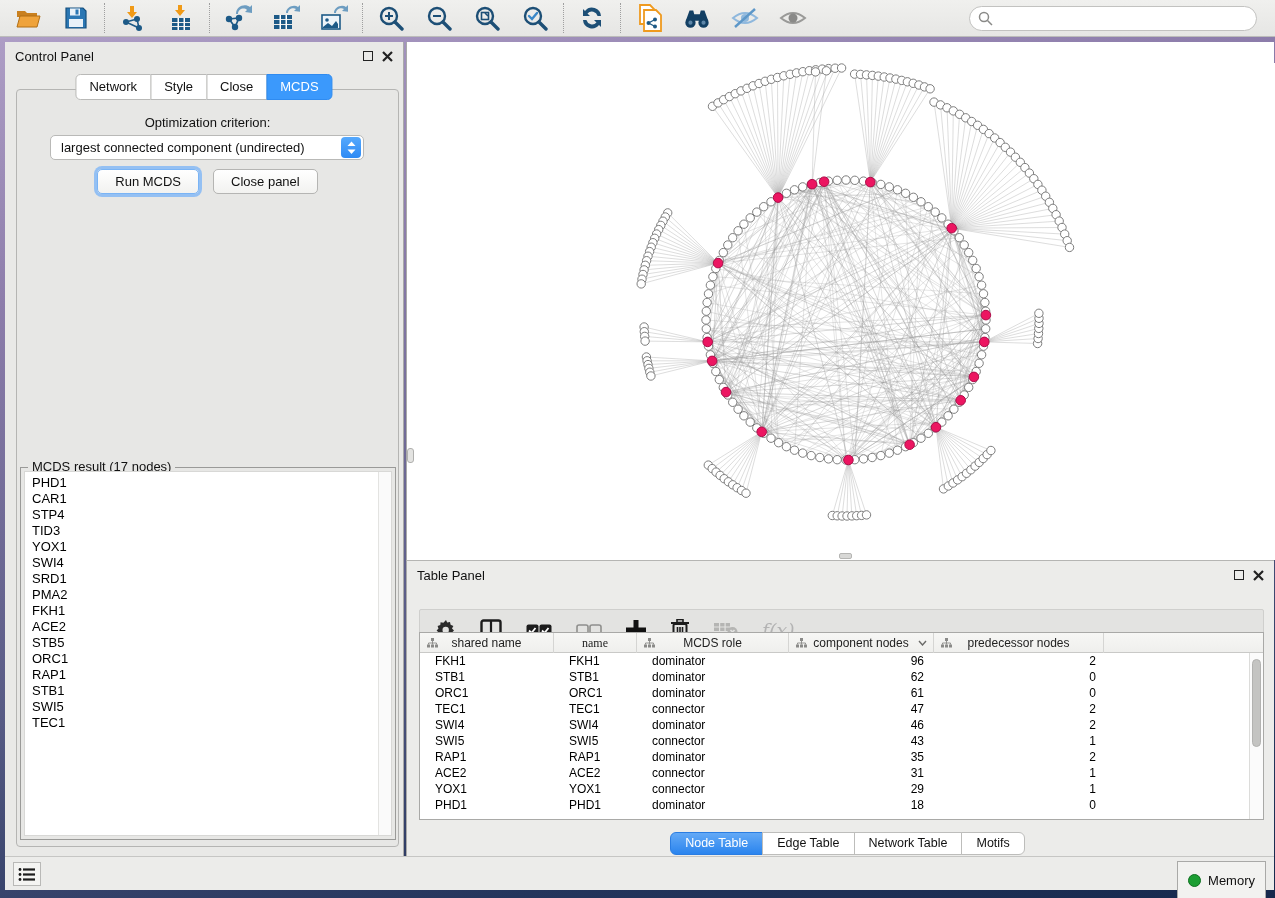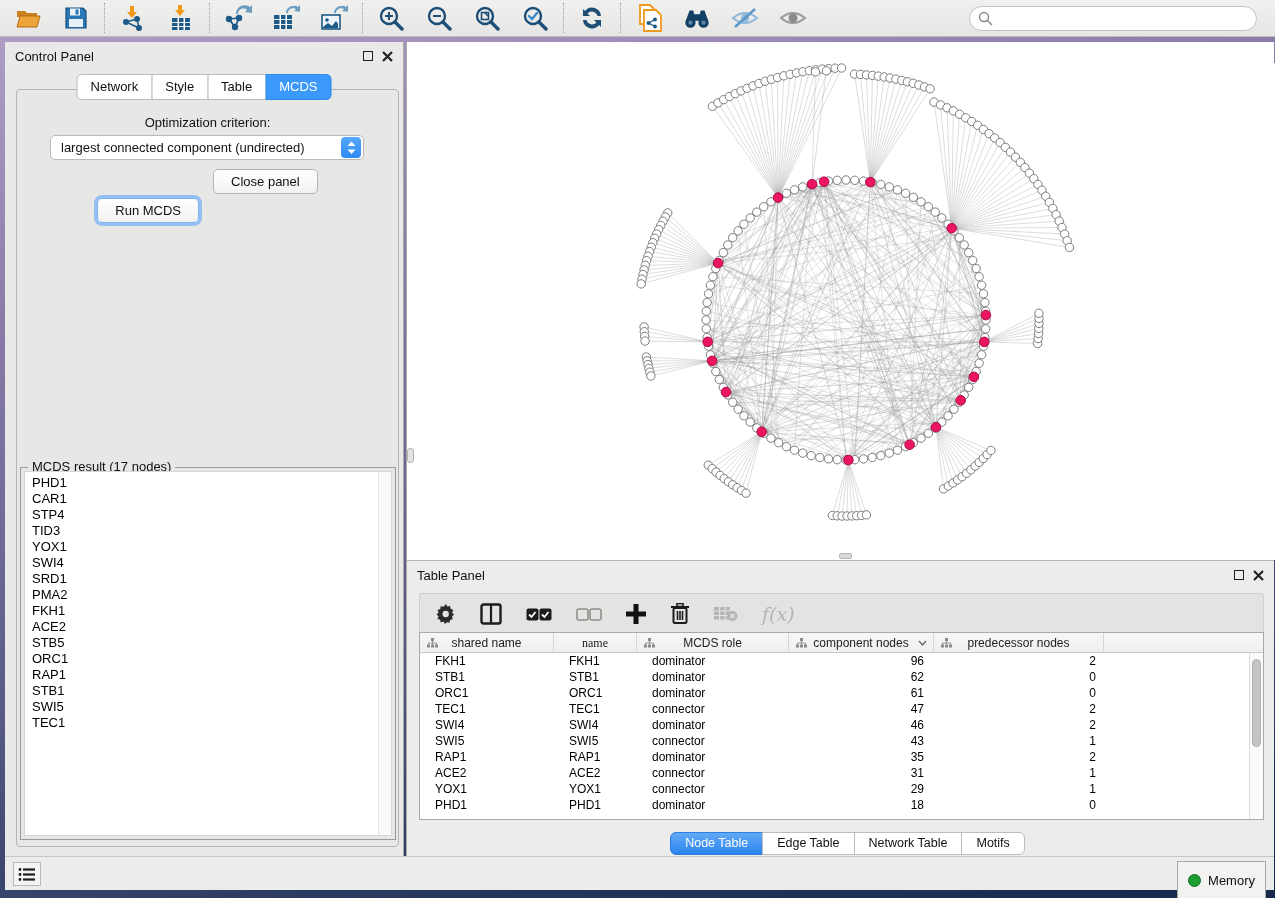--- a/index.html
+++ b/index.html
@@ -45,21 +45,21 @@
   .criterion { position:absolute; top:45px; left:33px; width:314px; height:25px; background:#fff;
     border:1px solid #b9b9b7; border-radius:5px; display:flex; align-items:center; }
   .criterion-text { flex:1; padding-left:10px; font-size:13px; color:#111; white-space:nowrap; overflow:hidden; }
   .criterion-stepper { width:20px; height:21px; margin-right:2px; border-radius:4px;
     background:linear-gradient(#55a9fd,#2e8af4); display:flex; flex-direction:column;
     align-items:center; justify-content:center; gap:2px; }
   .btn-row { position:absolute; top:79px; left:0; width:100%; display:flex; justify-content:center; gap:14px; }
   .btn { height:25px; padding:0 17px; background:linear-gradient(#ffffff,#f2f2f0);
     border:1px solid #b5b5b3; border-radius:5px; font-size:13px; color:#111;
     font-family:"Liberation Sans",sans-serif; }
-  .btn.focused { box-shadow:0 0 0 3px rgba(80,160,255,.55); border-color:#7ab4f5;margin-top:29px; }
+  .btn.focused { box-shadow:0 0 0 3px rgba(80,160,255,.55); border-color:#7ab4f5; }
 
   .fieldset { position:absolute; left:3px; top:377px; width:376px; height:373px;
     border:1px solid #9a9a98; background:#e7e7e5; }
   .fieldset-legend { position:absolute; top:-9px; left:7px; background:#e7e7e5; padding:0 4px;
     font-size:13px; color:#111; }
   .mcds-list { position:absolute; inset:3px; background:#fff; border:1px solid #d8d8d6; overflow:hidden; }
   .mcds-track { position:absolute; right:0; top:0; width:13px; height:100%;
     background:#fafafa; border-left:1px solid #e3e3e1; }
   .mcds-items { padding:3px 0 0 7px; }
   .mcds-item { font-size:13px; line-height:16px; color:#000; }
@@ -82,21 +82,21 @@
   #graph-svg .e-fan   { stroke:#a5a5a5; stroke-opacity:.55; stroke-width:.7; }
   #graph-svg .e-hub   { stroke:#8c8c8c; stroke-opacity:.42; stroke-width:.8; }
   #graph-svg .e-spoke { stroke:#979797; stroke-opacity:.38; stroke-width:.7; }
   #graph-svg .e-chord { stroke:#9e9e9e; stroke-opacity:.38; stroke-width:.7; }
   #graph-svg .n-ring  { fill:#fff; stroke:#7d7d7d; stroke-width:1; }
   #graph-svg .n-hub   { fill:#ec1561; stroke:#ad0c49; stroke-width:1; }
 
   
   .table-panel { position:absolute; left:406px; top:560px; width:868px; height:296px;
     background:#ececea; border-left:1px solid #a9a9a9; border-top:1px solid #b5b5b3; }
-  .tp-toolbar { position:absolute; left:12px; top:32px; width:845px; height:42px;
+  .tp-toolbar { position:absolute; left:12px; top:48px; width:845px; height:42px;
     background:#e3e3e1; border:1px solid #cfcfcd; border-radius:2px;
     display:flex; align-items:center; gap:24px; padding:0 16px; }
   .tp-icon { display:flex; align-items:center; justify-content:center; height:26px; }
   .fx-label { font-family:"DejaVu Serif", serif; font-style:italic; font-size:19px; color:#b3b3b3; }
 
   .grid-wrap { position:absolute; left:12px; top:71px; width:845px; height:188px;
     background:#fff; border:1px solid #a9a9a7; }
   .grid-header { display:flex; height:20px; background:linear-gradient(#f7f7f5,#efefed);
     border-bottom:1px solid #c9c9c7; }
   .gh-cell { position:relative; height:20px; border-right:1px solid #d5d5d3;
@@ -309,21 +309,21 @@
           <svg width="11" height="11" viewBox="0 0 11 11">
               <path d="M1 1 L10 10 M10 1 L1 10" stroke="#222" stroke-width="2.2"></path>
             </svg>
         </span>
       </span>
     </div>
 
     <div class="cp-tabs" id="cp-tabs">
         <div class="cp-tab">Network</div>
         <div class="cp-tab">Style</div>
-        <div class="cp-tab">Table</div>
+        <div class="cp-tab">Close</div>
         <div class="cp-tab active">MCDS</div>
       </div>
 
     <div class="cp-body">
       <div class="opt-label">Optimization criterion:</div>
 
       <div class="criterion">
         <span class="criterion-text">largest connected component (undirected)</span>
         <span class="criterion-stepper">
           <svg width="9" height="6" viewBox="0 0 9 6">

